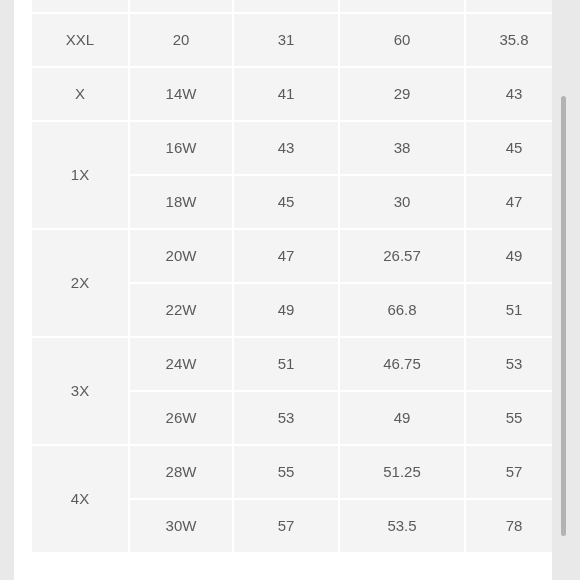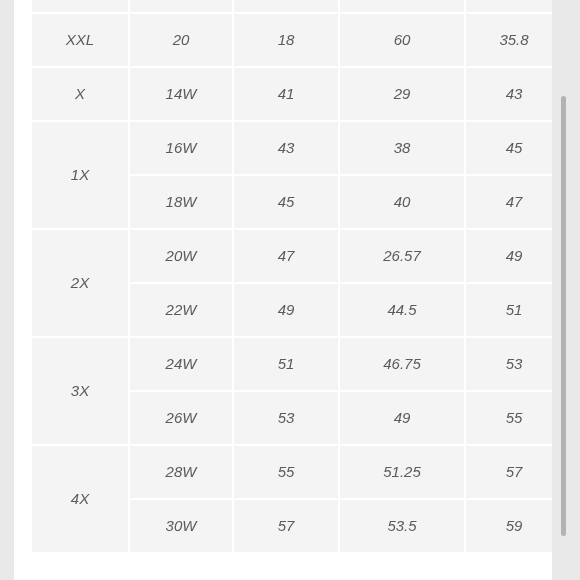--- a/index.html
+++ b/index.html
@@ -33,21 +33,20 @@
   }
 
   
   #chart-scroll {
     position: absolute;
     left: 0;
     top: 0;
     width: 538px;
     height: 580px;
     overflow: hidden;
-    font-style: italic;
   }
   table.size-chart {
     position: absolute;
     left: 16px;
     top: -42px;           
     width: 522px;
     border-collapse: separate;
     border-spacing: 2px;
     table-layout: fixed;
   }
@@ -107,21 +106,21 @@
             <td class="col-size"></td>
             <td class="col-num"></td>
             <td class="col-bust"></td>
             <td class="col-waist"></td>
             <td class="col-hip"></td>
           </tr>
 
           <tr>
             <td class="col-size group">XXL</td>
             <td class="col-num">20</td>
-            <td class="col-bust">18</td>
+            <td class="col-bust">31</td>
             <td class="col-waist">60</td>
             <td class="col-hip">35.8</td>
           </tr>
 
           <tr>
             <td class="col-size group">X</td>
             <td class="col-num">14W</td>
             <td class="col-bust">41</td>
             <td class="col-waist">29</td>
             <td class="col-hip">43</td>
@@ -130,35 +129,35 @@
           <tr>
             <td class="col-size group" rowspan="2">1X</td>
             <td class="col-num">16W</td>
             <td class="col-bust">43</td>
             <td class="col-waist">38</td>
             <td class="col-hip">45</td>
           </tr>
           <tr>
             <td class="col-num">18W</td>
             <td class="col-bust">45</td>
-            <td class="col-waist">40</td>
+            <td class="col-waist">30</td>
             <td class="col-hip">47</td>
           </tr>
 
           <tr>
             <td class="col-size group" rowspan="2">2X</td>
             <td class="col-num">20W</td>
             <td class="col-bust">47</td>
             <td class="col-waist">26.57</td>
             <td class="col-hip">49</td>
           </tr>
           <tr>
             <td class="col-num">22W</td>
             <td class="col-bust">49</td>
-            <td class="col-waist">44.5</td>
+            <td class="col-waist">66.8</td>
             <td class="col-hip">51</td>
           </tr>
 
           <tr>
             <td class="col-size group" rowspan="2">3X</td>
             <td class="col-num">24W</td>
             <td class="col-bust">51</td>
             <td class="col-waist">46.75</td>
             <td class="col-hip">53</td>
           </tr>
@@ -173,21 +172,21 @@
             <td class="col-size group" rowspan="2">4X</td>
             <td class="col-num">28W</td>
             <td class="col-bust">55</td>
             <td class="col-waist">51.25</td>
             <td class="col-hip">57</td>
           </tr>
           <tr>
             <td class="col-num">30W</td>
             <td class="col-bust">57</td>
             <td class="col-waist">53.5</td>
-            <td class="col-hip">59</td>
+            <td class="col-hip">78</td>
           </tr>
 
         </tbody>
       </table>
 
     </div>
   </div>
 
   <div id="scrollbar-track">
     <div id="scrollbar-thumb"></div>

